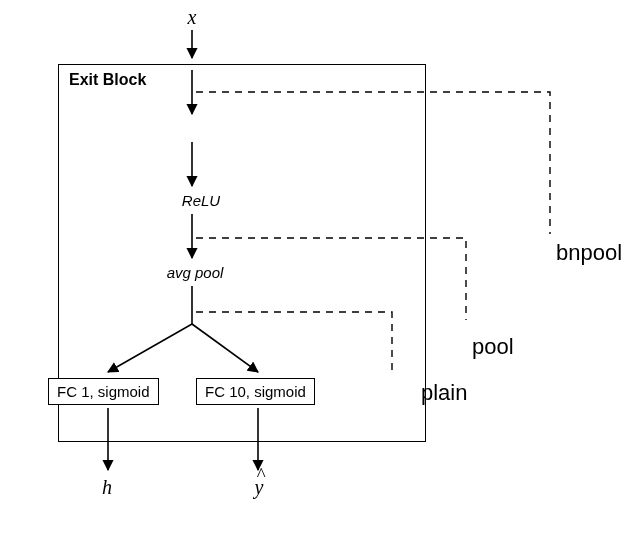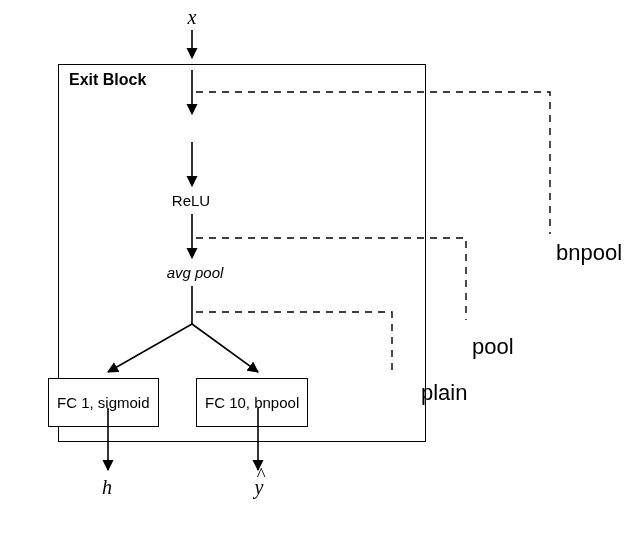--- a/index.html
+++ b/index.html
@@ -15,21 +15,21 @@
     width: 632px;
     height: 536px;
   }
   .node {
     position: absolute;
     text-align: center;
     white-space: nowrap;
   }
   .boxed {
     border: 1px solid #000;
-    padding: 15px 8px;
+    padding: 4px 8px;
     background: #fff;
   }
   .math {
     font-family: "Times New Roman", Times, serif;
     font-style: italic;
     font-size: 20px;
   }
   .math .hat {
     position: relative;
     display: inline-block;
@@ -72,27 +72,27 @@
 
 <div class="stage">
 
   <div class="exit-block" style="left:18px; top:64px; width:368px; height:378px;margin-left:40px;">
     <span class="block-title">Exit Block</span>
   </div>
 
   <div class="node math" style="left:182px; top:6px; width:20px;">x</div>
 
 
-  <div class="node" id="n-relu" style="left:166px; top:192px; width:50px;">ReLU</div>
+  <div class="node" id="n-relu" style="left:176px; top:192px; width:50px;font-style:italic;">ReLU</div>
 
   <div class="node" id="n-pool" style="left:160px; top:264px; width:70px;font-style:italic;">avg pool</div>
 
   <div class="node boxed" id="n-fc1" style="left:48px; top:378px;">FC 1, sigmoid</div>
 
-  <div class="node boxed" id="n-fc10" style="left:196px; top:378px;">FC 10, bnpool</div>
+  <div class="node boxed" id="n-fc10" style="left:196px; top:378px;">FC 10, sigmoid</div>
 
   <div class="node math" style="left:97px; top:476px; width:20px;">h</div>
   <div class="node math" style="left:249px; top:476px; width:20px;"><span class="hat">y</span></div>
 
   <div class="vlabel" style="left:421px; top:380px;">plain</div>
   <div class="vlabel" style="left:472px; top:334px;">pool</div>
   <div class="vlabel" style="left:556px; top:240px;">bnpool</div>
 
   <svg class="overlay" viewBox="0 0 632 536">
     <defs>

